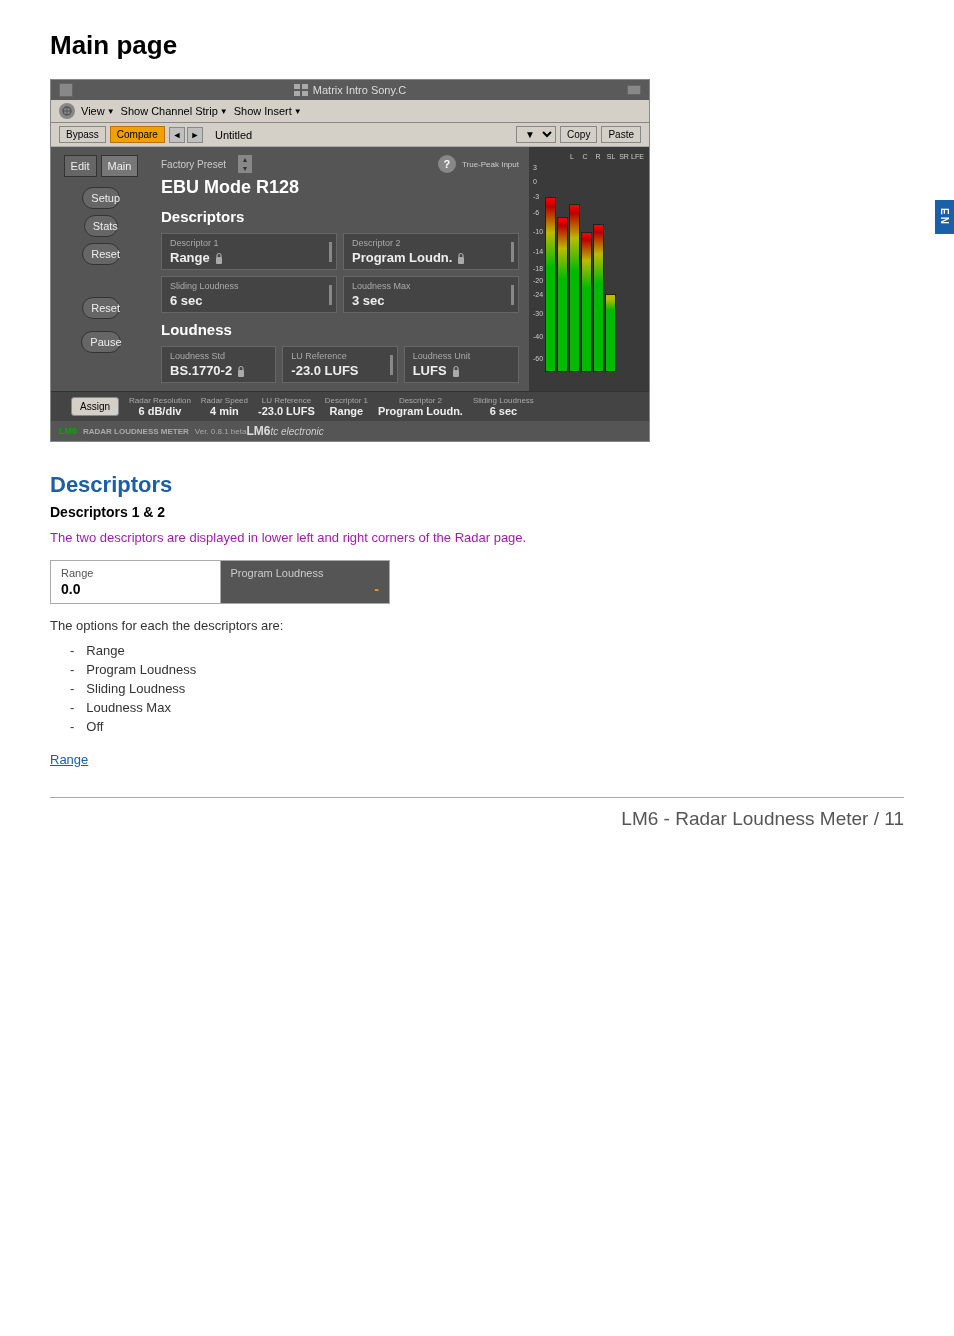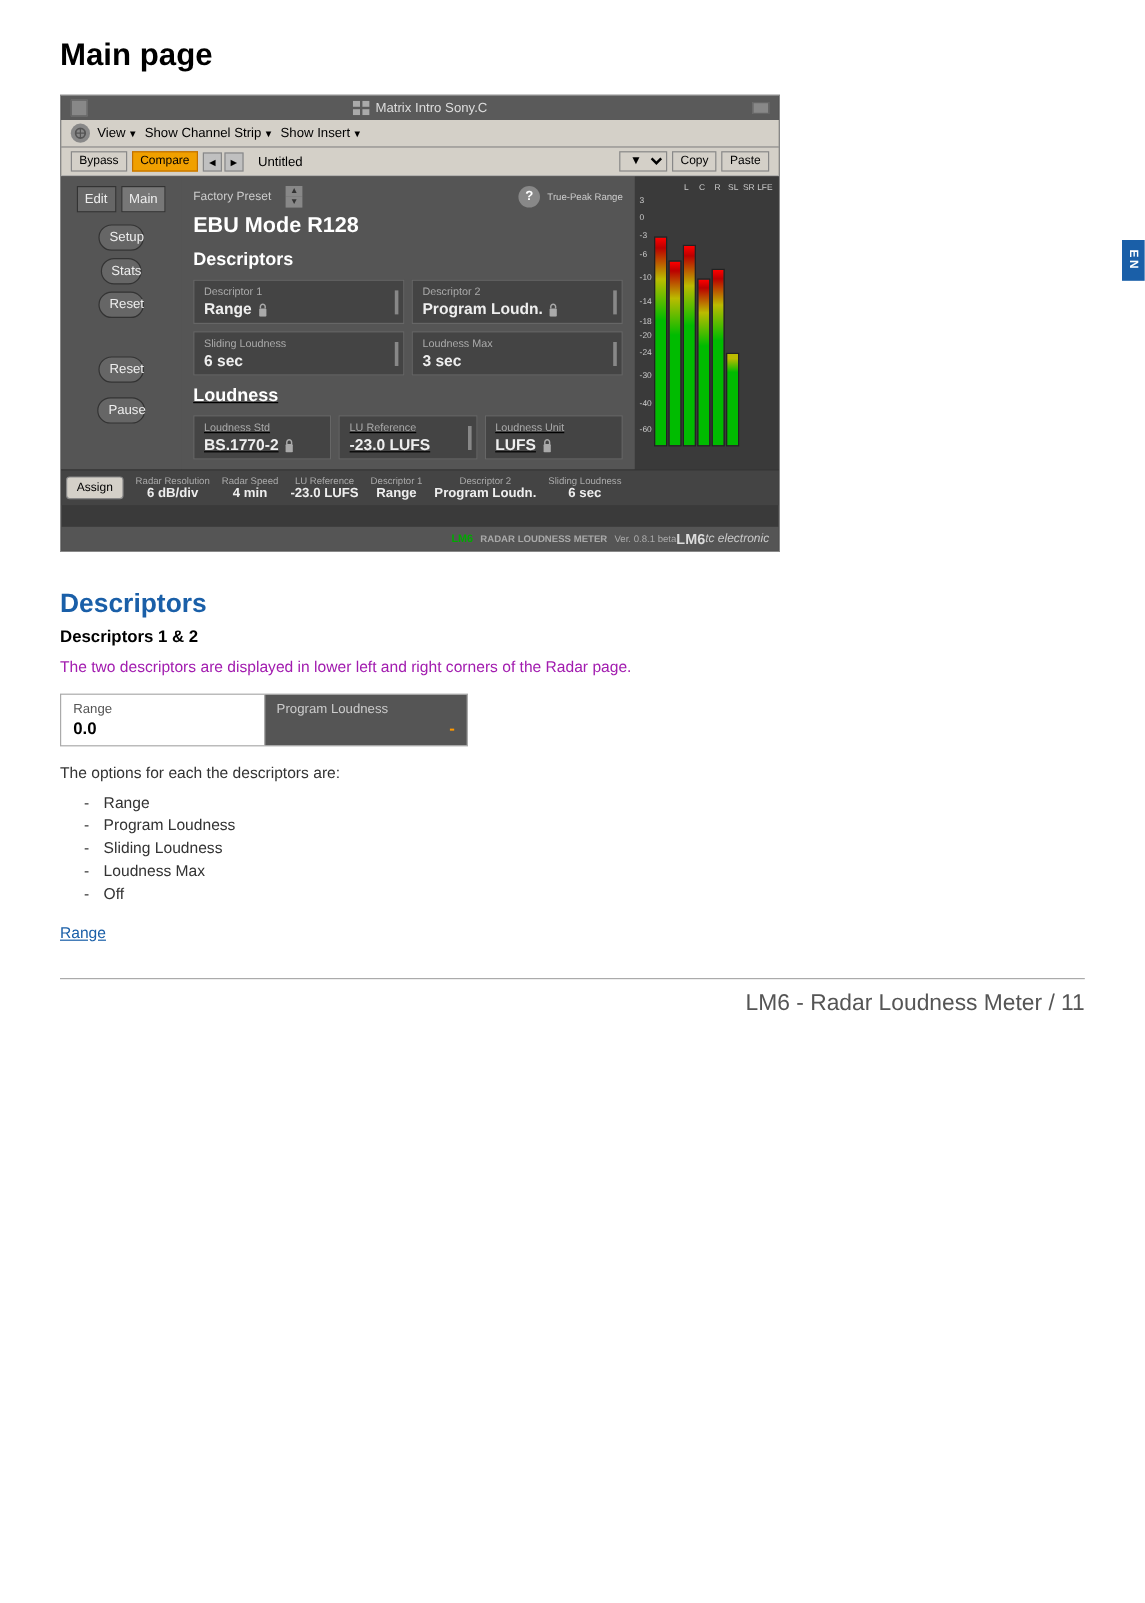--- a/index.html
+++ b/index.html
@@ -299,21 +299,20 @@
       right: 4px;
       top: 50%;
       transform: translateY(-50%);
       width: 3px;
       height: 20px;
       background: #888;
     }
 
     .loudness-section {
       margin-top: 8px;
-      text-decoration: underline;
     }
 
     .loudness-grid {
       display: grid;
       grid-template-columns: 1fr 1fr 1fr;
       gap: 6px;
       margin-top: 6px;
     }
 
     .loudness-box {
@@ -328,21 +327,21 @@
       width: 120px;
       background: #3a3a3a;
       padding: 4px;
     }
 
     
     .bottom-bar {
       background: #444;
       display: flex;
       align-items: center;
-      padding: 4px 4px;
+      padding: 4px 20px;
       gap: 10px;
       border-top: 1px solid #333;
     }
 
     .bottom-stat {
       text-align: center;
     }
 
     .bottom-stat-label {
       font-size: 8px;
@@ -363,22 +362,21 @@
       cursor: pointer;
       color: #000;
       border-radius: 3px;
     }
 
     .bottom-footer {
       background: #555;
       padding: 3px 8px;
       display: flex;
       align-items: center;
-      justify-content: flex-end;
-      margin-top: 18px;
+      justify-content: flex-start;
     }
 
     .footer-left {
       font-size: 8px;
       color: #aaa;
       display: flex;
       align-items: center;
       gap: 6px;
     }
 
@@ -639,21 +637,21 @@
           <div class="preset-row">
             <span class="preset-label">Factory Preset</span>
             <div class="preset-arrows">
               <button class="preset-arrow">▲</button>
               <button class="preset-arrow">▼</button>
             </div>
 
             <div style="margin-left: auto; width: 18px; height: 18px; border-radius: 50%; background: #888; display: flex; align-items: center; justify-content: center; color: #fff; font-size: 11px; font-weight: bold;">?</div>
 
             <div style="margin-left: 6px; font-size: 8px; color: #ccc; text-align: right;">
-              <div>True-Peak Range</div>
+              <div>True-Peak Input</div>
             </div>
           </div>
 
           <div class="ebu-title">EBU Mode R128</div>
 
           <div class="section-heading">Descriptors</div>
 
           <div class="descriptors-grid">
             <div class="descriptor-box">
               <div class="descriptor-sublabel">Descriptor 1</div>

